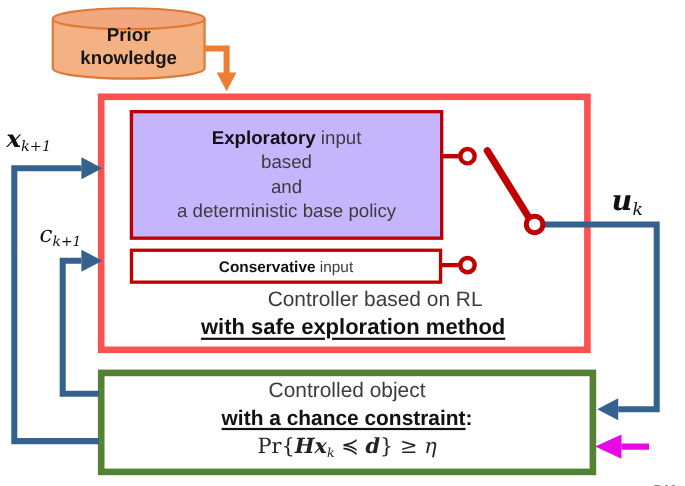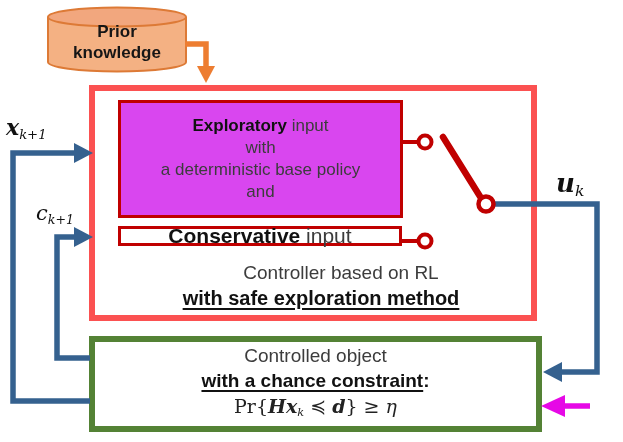--- a/index.html
+++ b/index.html
@@ -12,24 +12,24 @@
 
   
   #prior-label{left:48px;top:21px;width:138px;text-align:center;font-weight:bold;
                font-size:17px;line-height:21px;color:#161616;}
 
   
   #controller-box{left:89px;top:85px;width:448px;height:236px;
                   border:6px solid #fb5151;box-sizing:border-box;}
   #exploratory-box{left:118px;top:100px;width:285px;height:118px;border:3px solid #c00000;
                    box-sizing:border-box;display:flex;flex-direction:column;justify-content:center;
-                   text-align:center;font-size:17px;line-height:22px;color:#3c3c3c;background:#d946ef;}
-  #conservative-box{left:118px;top:226px;width:284px;height:20px;border:3px solid #c00000;
+                   text-align:center;font-size:17px;line-height:22px;color:#3c3c3c;background:#c4b5fd;}
+  #conservative-box{left:118px;top:226px;width:284px;height:32px;border:3px solid #c00000;
                     box-sizing:border-box;display:flex;align-items:center;justify-content:center;
-                    font-size:21px;color:#3c3c3c;background:#fff;}
+                    font-size:14px;color:#3c3c3c;background:#fff;}
   .emph{font-weight:bold;color:#111;}
   #caption1{left:95px;top:262px;width:436px;text-align:center;font-size:19px;color:#3c3c3c;padding-left:28px;}
   #caption2{left:103px;top:287px;width:436px;text-align:center;font-size:20px;font-weight:bold;color:#111;}
   .uline{text-decoration:underline;text-decoration-thickness:2px;text-underline-offset:3px;}
 
   
   #plant-box{left:89px;top:336px;width:453px;height:96px;border:6px solid #548235;
              box-sizing:border-box;display:flex;flex-direction:column;align-items:center;
              justify-content:center;background:#fff;}
   #plant-line1{font-size:19px;color:#3c3c3c;line-height:25px;}
@@ -60,23 +60,23 @@
 
   <div id="prior-label" class="hud">
     <div>Prior</div>
     <div>knowledge</div>
   </div>
 
   <div id="controller-box" class="hud"></div>
 
   <div id="exploratory-box" class="hud">
     <div><span class="emph">Exploratory</span><span> input</span></div>
-    <div>with</div>
+    <div>based</div>
+    <div>and</div>
     <div>a deterministic base policy</div>
-    <div>and</div>
   </div>
 
   <div id="conservative-box" class="hud">
     <div><span class="emph">Conservative</span><span> input</span></div>
   </div>
 
   <div id="caption1" class="hud">Controller based on RL</div>
   <div id="caption2" class="hud"><span class="uline">with safe exploration method</span></div>
 
   <div id="plant-box" class="hud">

